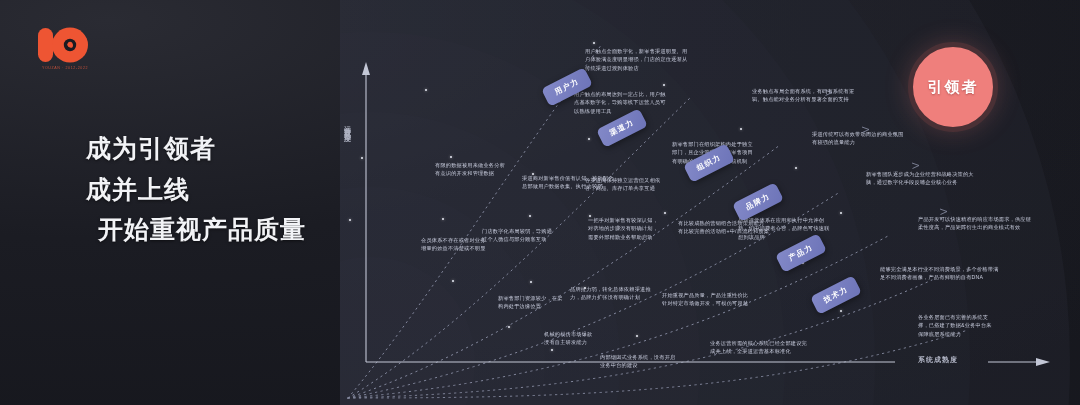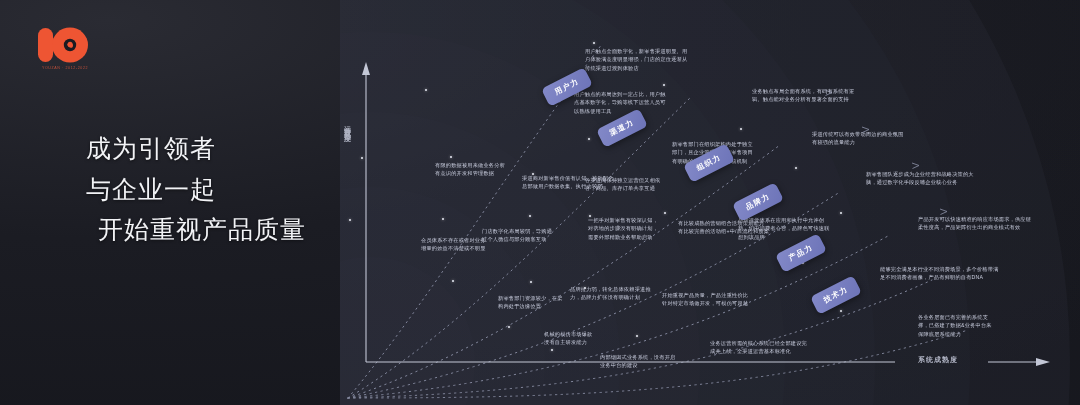--- a/index.html
+++ b/index.html
@@ -17,21 +17,21 @@
   
   #leftpanel{ position:absolute; left:0; top:0; width:340px; height:405px; z-index:6; }
   .logo-wrap{ position:absolute; left:34px; top:25px; width:62px; height:52px; }
   .logo-wrap svg{ display:block; }
   .logo-sub{
     position:absolute; left:0; top:41px; width:62px; text-align:center;
     font-size:3.6px; letter-spacing:.6px; color:#c1503a; white-space:nowrap;
   }
   #headline{
     position:absolute; left:86px; top:128px; width:250px;
-    color:#f2f3f6; font-size:25px; line-height:1.62; font-weight:400;
+    color:#f2f3f6; font-size:25px; line-height:1.62; font-weight:700;
     letter-spacing:1px; text-shadow:0 1px 3px rgba(0,0,0,.55);
   }
   #headline div:nth-child(3){ margin-left:12px; }
 
   
   #chart{ position:absolute; left:340px; top:0; width:740px; height:405px; z-index:2; }
   #chartsvg{ position:absolute; left:0; top:0; width:740px; height:405px; }
 
   
   .axis-label{
@@ -91,21 +91,21 @@
         <ellipse cx="36" cy="20" rx="18" ry="17.5" fill="#ee5533"></ellipse>
         <circle cx="36" cy="20" r="6.2" fill="#1a1b22"></circle>
         <path d="M33.2 20.4c0-2 1.3-3.6 2.9-3.6 1.6 0 2.9 1.6 2.9 3.6 0 1.3-.8 2.4-1.9 2.4-.8 0-1-.6-1-1.3 0-.9-.5-1.5-1.3-1.5-.9 0-1.6.9-1.6.4z" fill="#ee5533"></path>
         <circle cx="36" cy="20" r="2.4" fill="#ee5533"></circle>
       </svg>
       <div class="logo-sub">YOUZAN · 2012-2022</div>
     </div>
 
     <div id="headline">
       <div>成为引领者</div>
-      <div>与企业一起</div>
+      <div>成并上线</div>
       <div>开始重视产品质量</div>
     </div>
   </div>
 
   <div id="chart">
 
     <svg id="chartsvg" viewBox="0 0 740 405">
       <defs>
         <radialGradient id="bandA" cx="0" cy="1" r="1.15">
           <stop offset="0%" stop-color="#31333f" stop-opacity="1"></stop>
@@ -288,14 +288,17 @@
     <div id="badges-layer">
         <div class="badge" style="left: 203px; top: 77px; transform: rotate(-27deg); background: linear-gradient(135deg, rgb(131, 137, 200) 0%, rgb(109, 116, 184) 100%);">用户力</div>
         <div class="badge" style="left: 258px; top: 118px; transform: rotate(-27deg); background: linear-gradient(135deg, rgb(131, 137, 200) 0%, rgb(109, 116, 184) 100%);">渠道力</div>
         <div class="badge" style="left: 345px; top: 153px; transform: rotate(-27deg); background: linear-gradient(135deg, rgb(131, 137, 200) 0%, rgb(109, 116, 184) 100%);">组织力</div>
         <div class="badge" style="left: 394px; top: 192px; transform: rotate(-27deg); background: linear-gradient(135deg, rgb(131, 137, 200) 0%, rgb(109, 116, 184) 100%);">品牌力</div>
         <div class="badge" style="left: 437px; top: 243px; transform: rotate(-27deg); background: linear-gradient(135deg, rgb(131, 137, 200) 0%, rgb(109, 116, 184) 100%);">产品力</div>
         <div class="badge" style="left: 472px; top: 285px; transform: rotate(-27deg); background: linear-gradient(135deg, rgb(131, 137, 200) 0%, rgb(109, 116, 184) 100%);">技术力</div>
       </div>
   </div>
 
+  <div id="leader">
+    <span>引领者</span>
+  </div>
 
 </div>
 
 </body></html>

